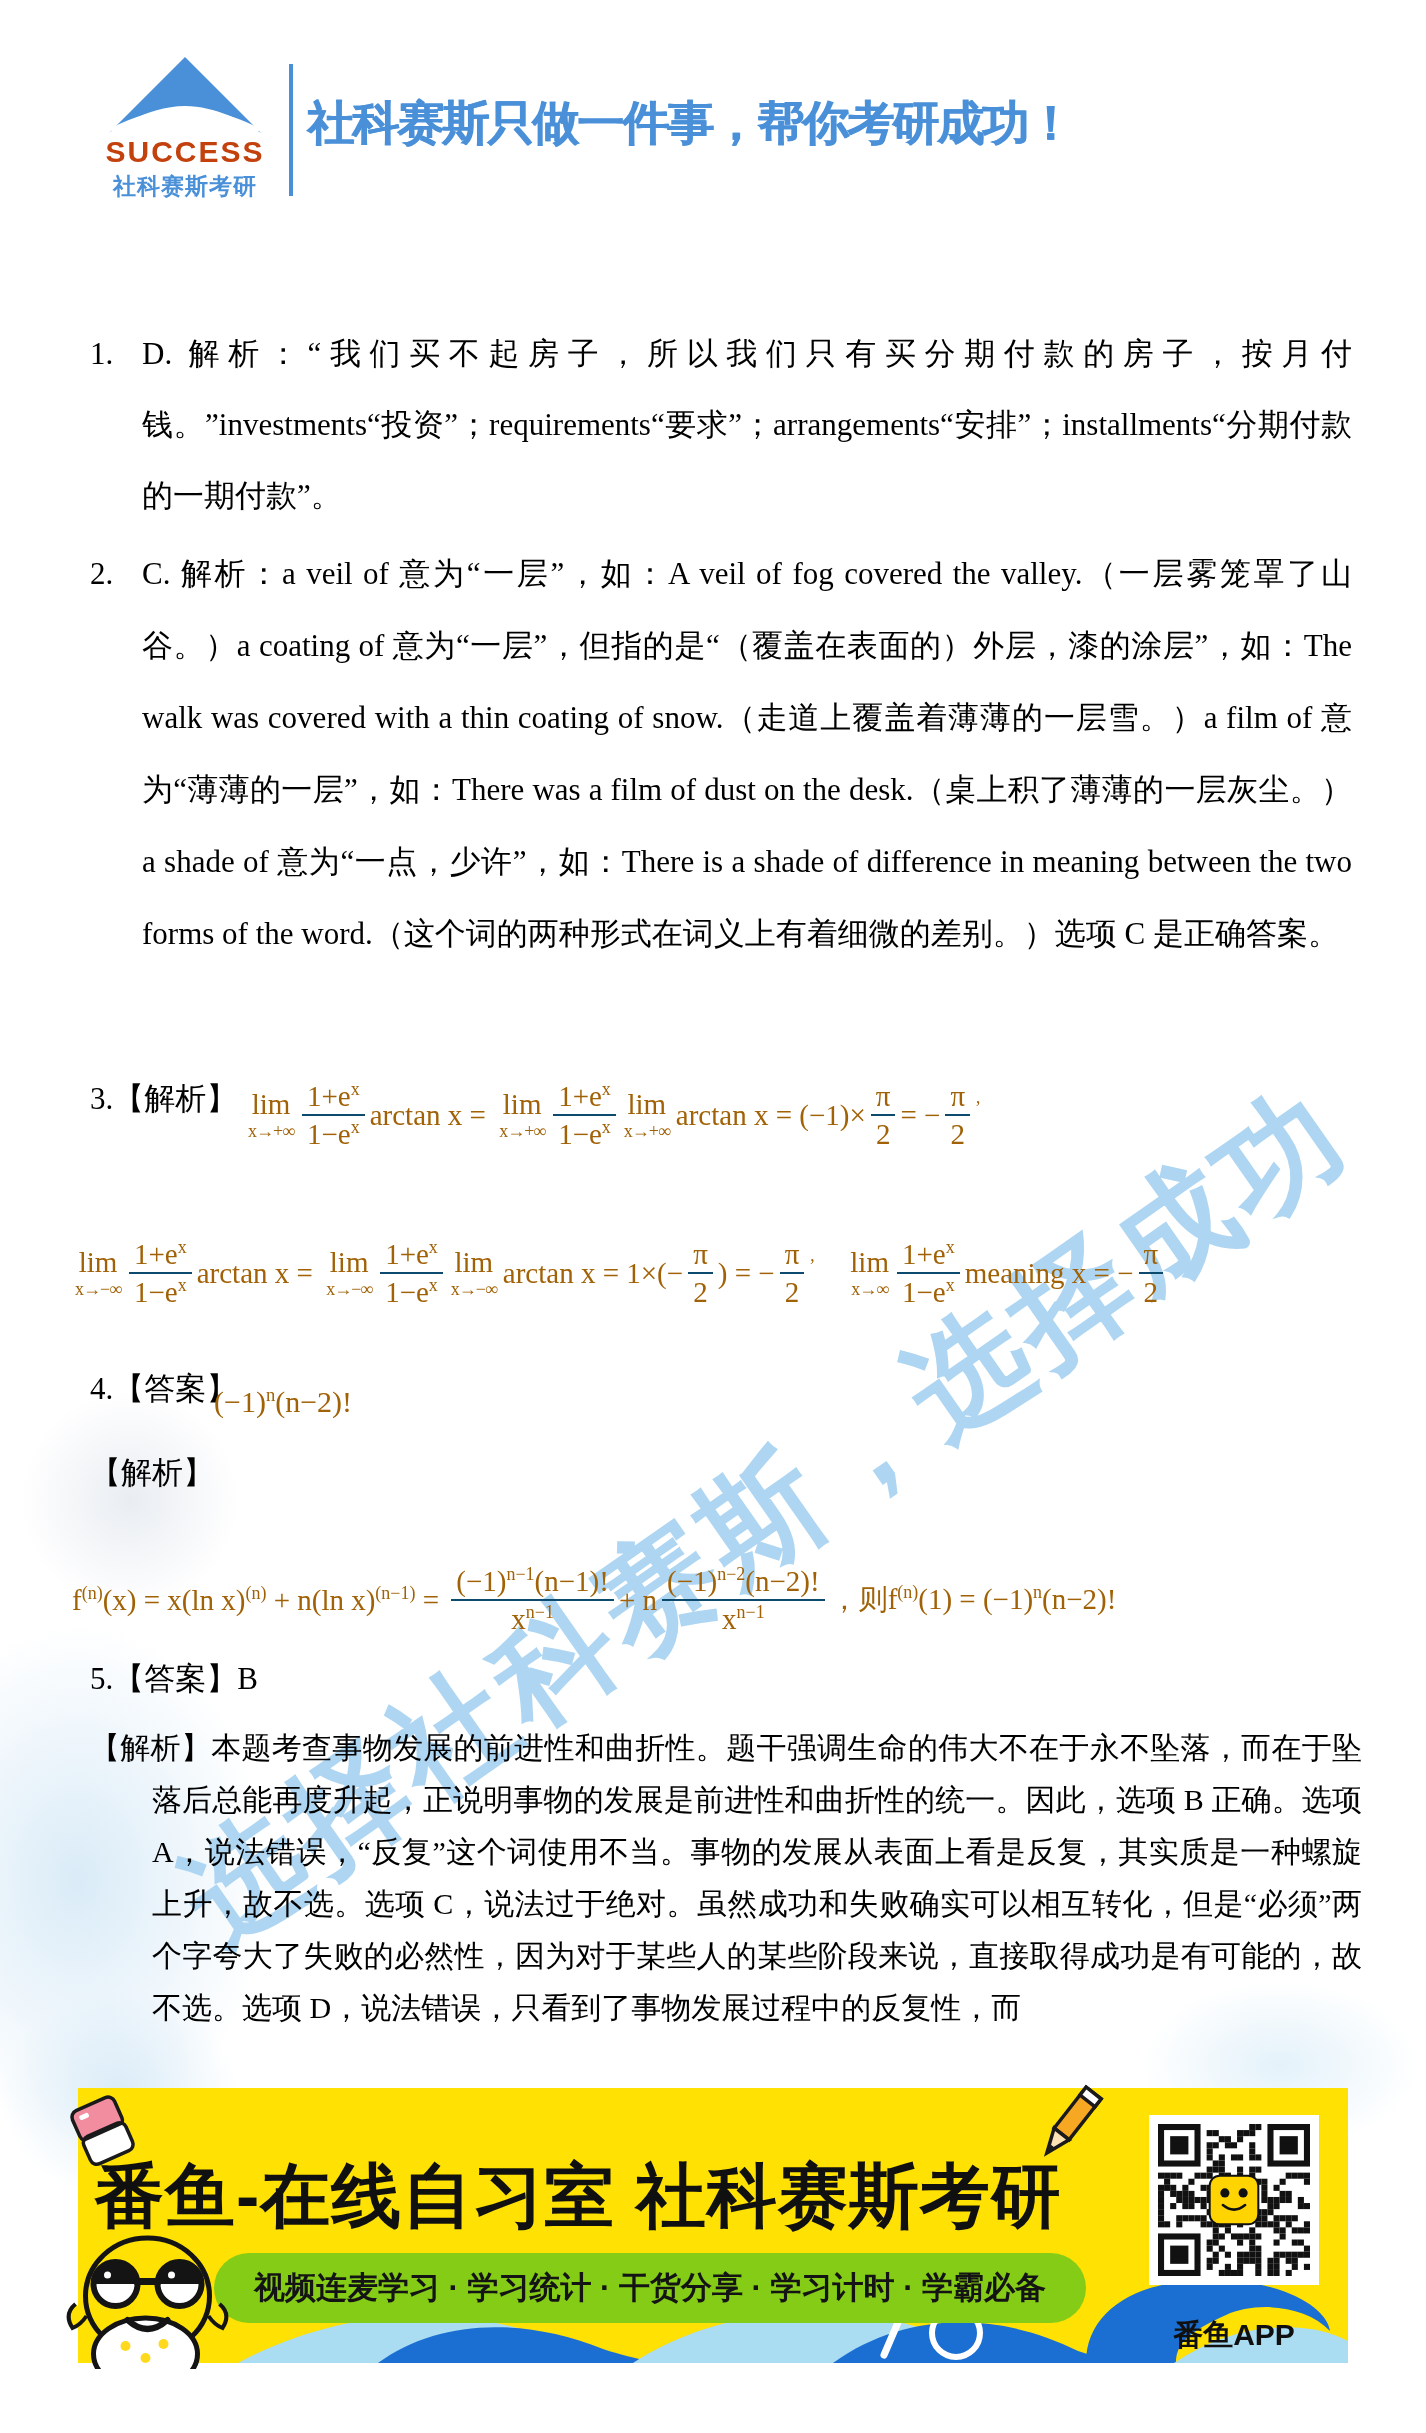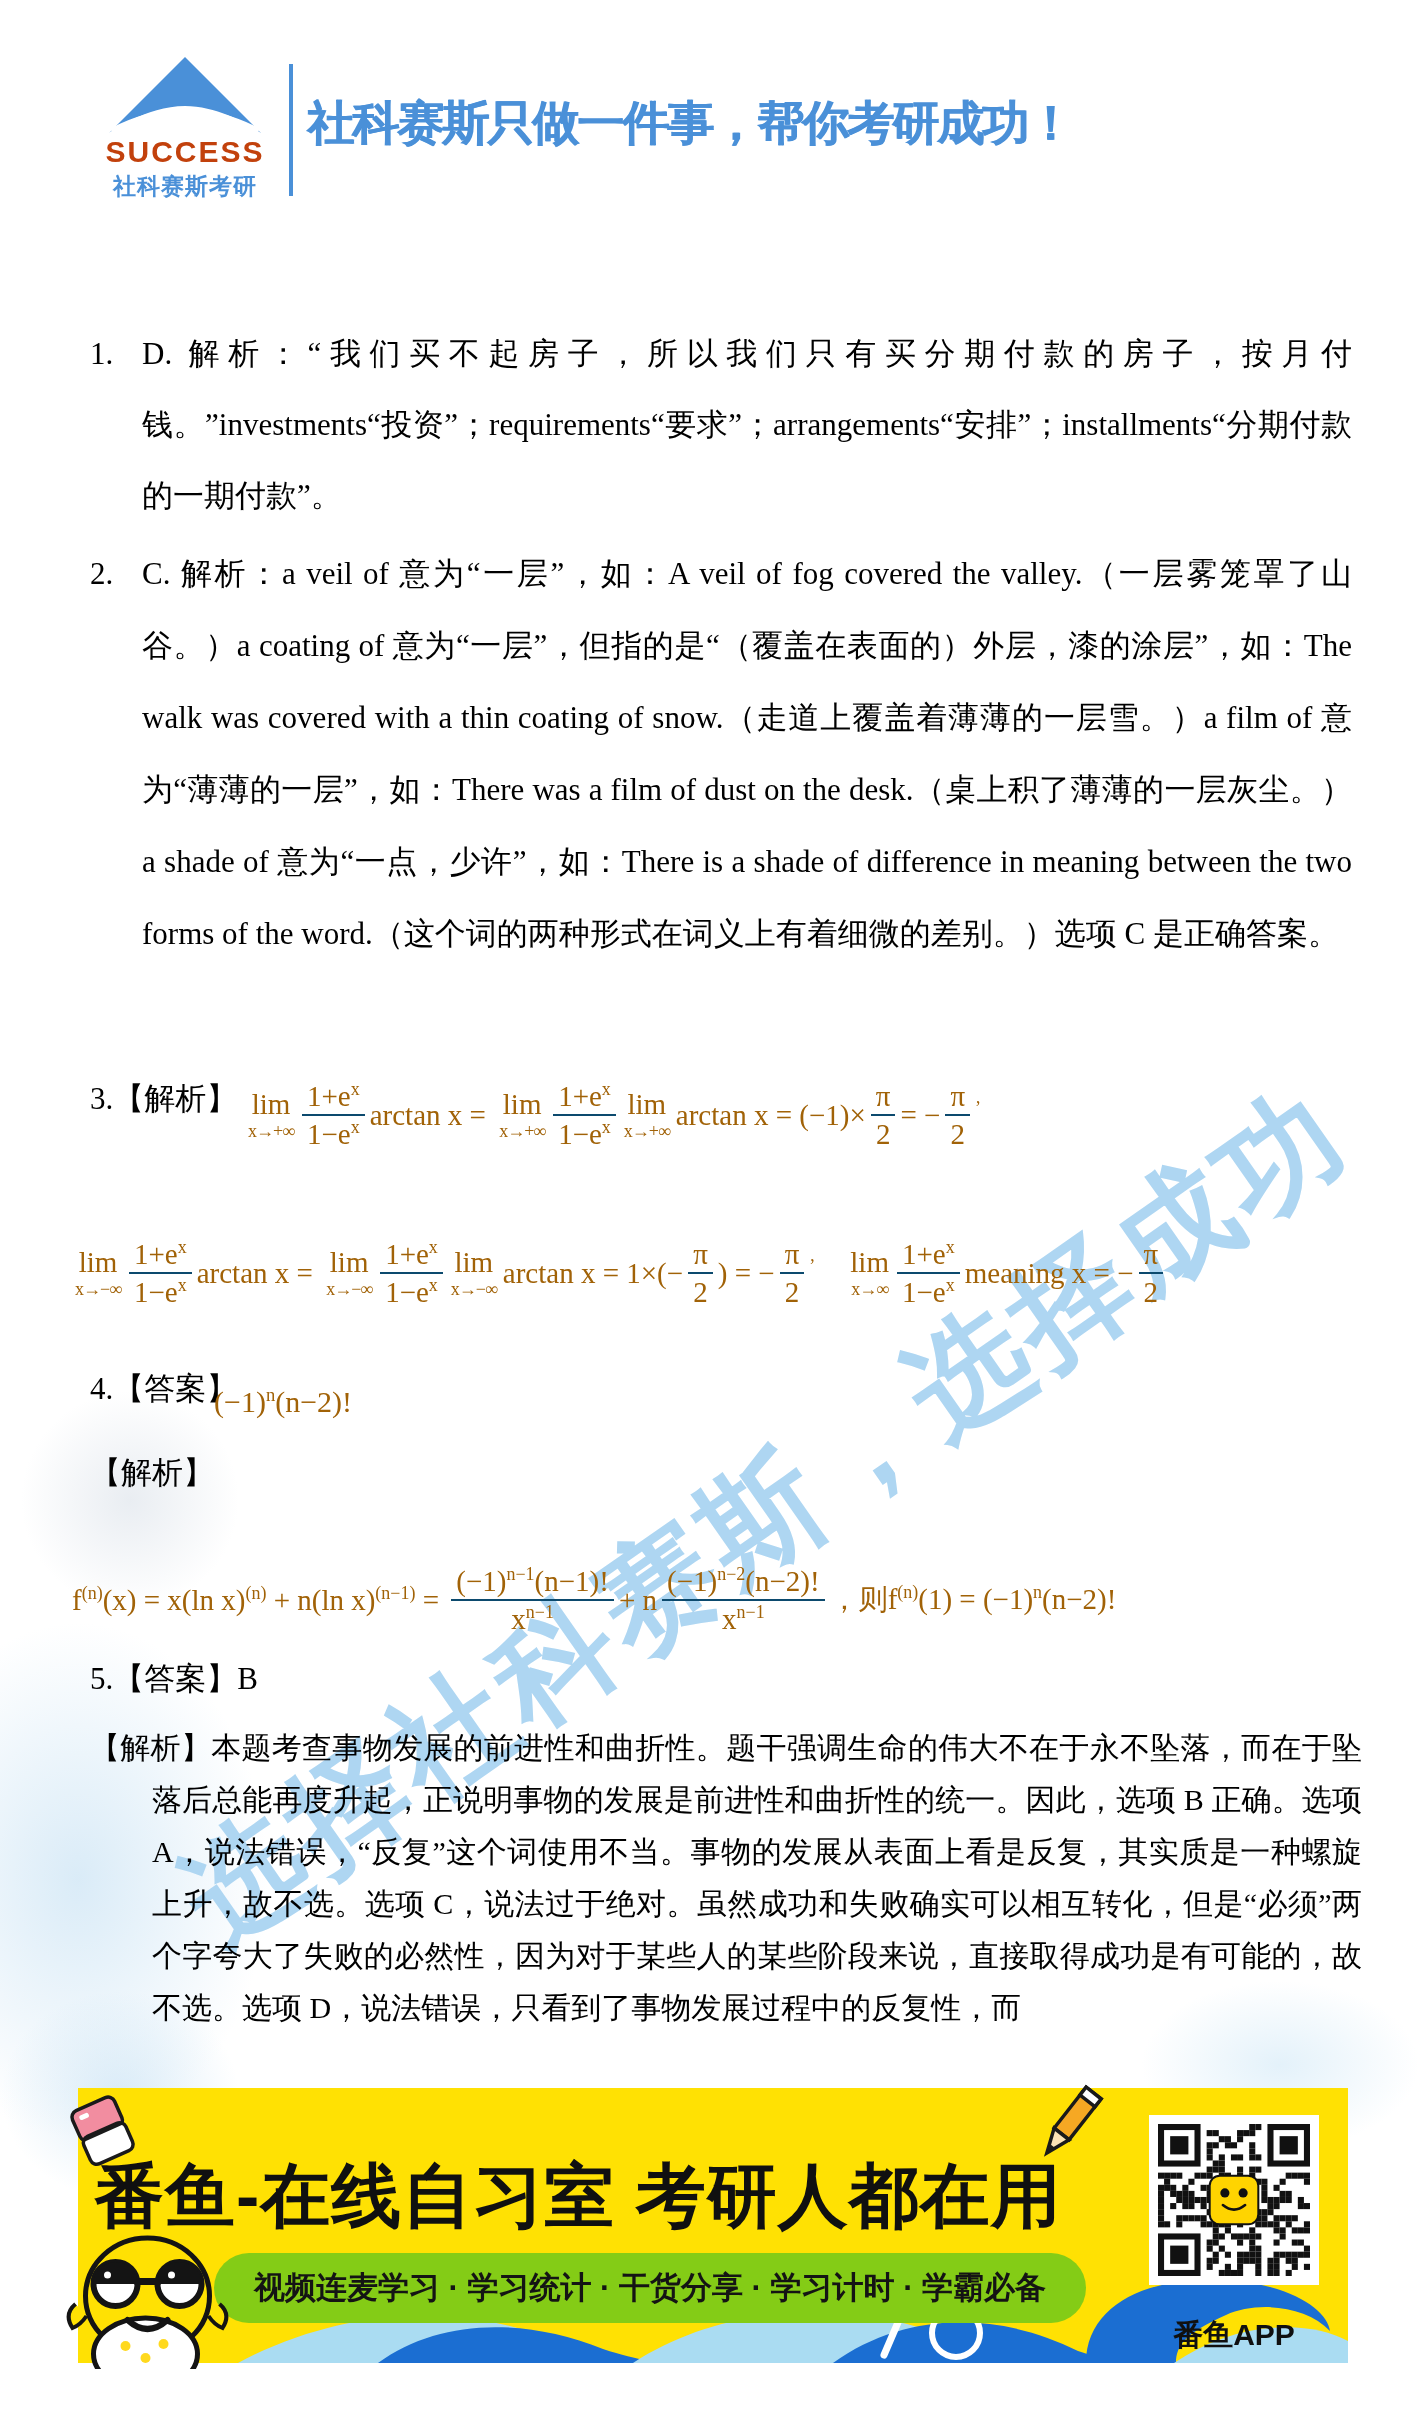--- a/index.html
+++ b/index.html
@@ -228,21 +228,21 @@
 
     <svg class="pencil" width="76" height="98" viewBox="0 0 76 98">
       <g transform="rotate(38 38 49)">
         <rect x="29" y="8" width="19" height="52" fill="#f6a823" stroke="#1a1a1a" stroke-width="3.5"></rect>
         <rect x="29" y="8" width="19" height="10" fill="#ffffff" stroke="#1a1a1a" stroke-width="3.5"></rect>
         <polygon points="29,60 48,60 38.5,84" fill="#fbe3b6" stroke="#1a1a1a" stroke-width="3.5"></polygon>
         <polygon points="35,75 42,75 38.5,84" fill="#1a1a1a"></polygon>
       </g>
     </svg>
 
-    <div class="headline">番鱼-在线自习室 考研人都在用</div>
+    <div class="headline">番鱼-在线自习室 社科赛斯考研</div>
 
     <svg class="waves" viewBox="0 0 1270 90" preserveAspectRatio="none">
       <path fill="#aadcf2" d="M160,90 C260,36 380,28 470,66 C530,88 565,90 600,90 Z"></path>
       <path fill="#1b6ed2" d="M300,90 C360,46 445,44 525,76 C562,88 582,90 600,90 Z"></path>
       <path fill="#aadcf2" d="M555,90 C650,28 780,26 880,68 C930,87 958,90 985,90 Z"></path>
       <path fill="#1b6ed2" d="M755,90 C828,38 920,38 1000,78 C1030,88 1048,90 1062,90 Z"></path>
       <circle cx="878" cy="60" r="24" fill="none" stroke="#ffffff" stroke-width="6"></circle>
       <path fill="#1b6ed2" d="M1008,90 C1008,28 1078,0 1158,8 C1220,14 1250,40 1252,58 C1228,32 1178,28 1148,42 C1108,60 1098,72 1098,90 Z"></path>
       <path fill="#aadcf2" d="M1096,90 C1158,48 1230,46 1270,68 L1270,90 Z"></path>
       <path stroke="#ffffff" stroke-width="7" stroke-linecap="round" fill="none" d="M806,82 L836,12"></path>

